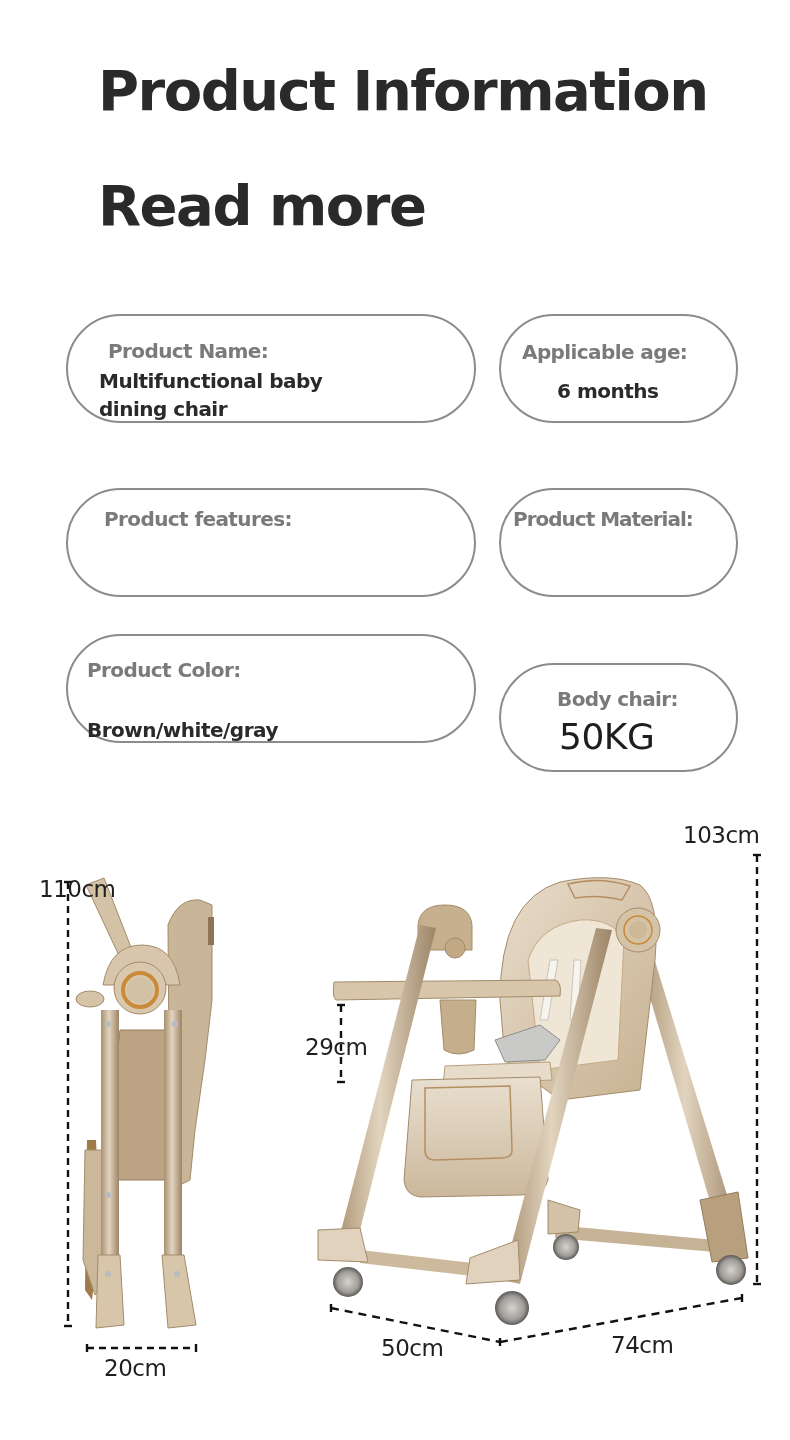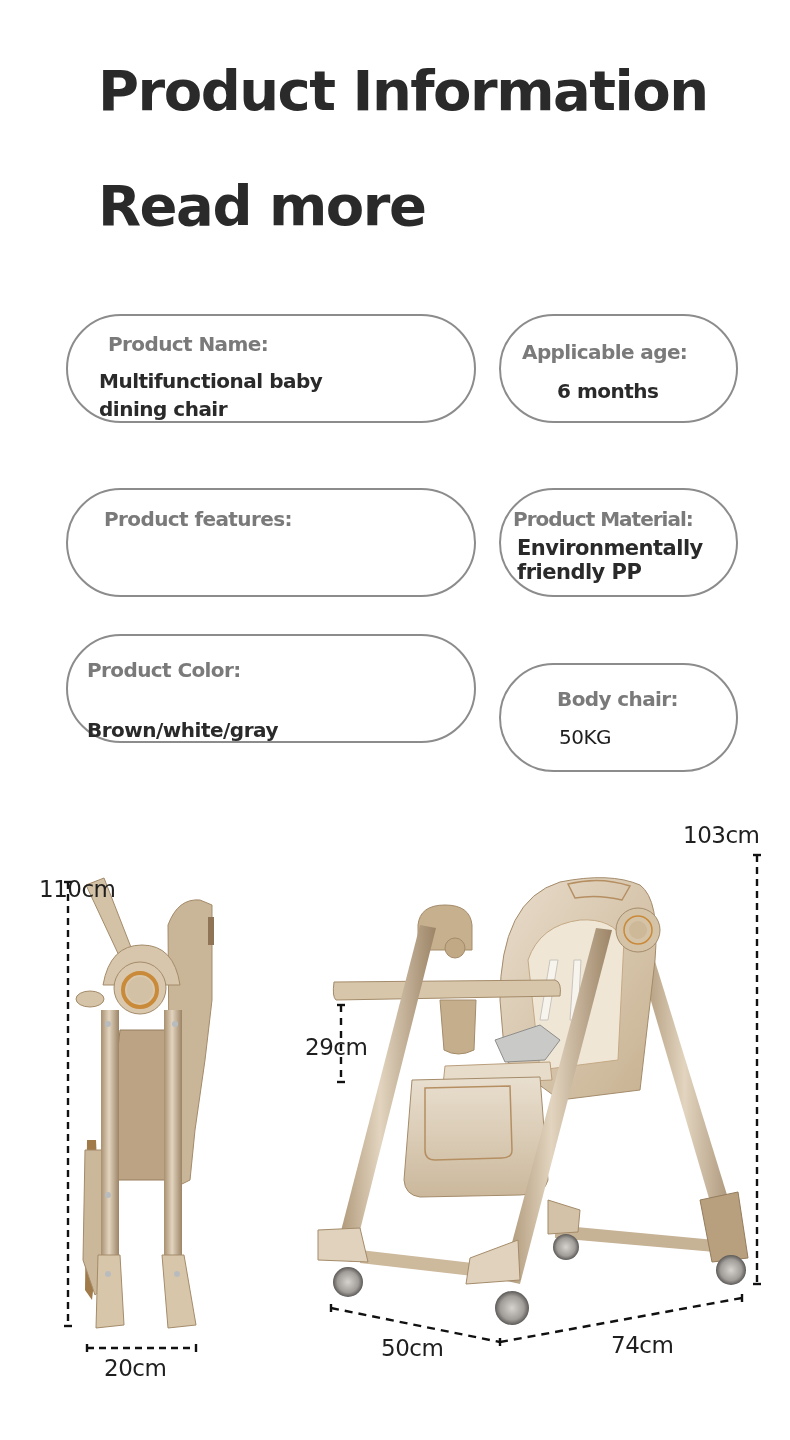--- a/index.html
+++ b/index.html
@@ -33,48 +33,46 @@
 
     svg { position: absolute; left: 0; top: 0; }
   </style>
 </head>
 <body>
 
 <div id="title-1" class="title">Product Information</div>
 <div id="title-2" class="title">Read more</div>
 
 <div class="pill" style="left:66px; top:314px; width:410px; height:109px;">
-  <div class="label" style="left:40px; top:16px;">Product Name:</div>
+  <div class="label" style="left:40px; top:23px;">Product Name:</div>
   <div class="value" style="left:31px; top:51px;">Multifunctional baby
 dining chair</div>
 </div>
 
 <div class="pill" style="left:499px; top:314px; width:239px; height:109px;">
   <div class="label" style="left:21px; top:24px;">Applicable age:</div>
   <div class="value" style="left:56px; top:61px;">6 months</div>
 </div>
 
 <div class="pill" style="left:66px; top:488px; width:410px; height:109px;">
   <div class="label" style="left:36px; top:17px;">Product features:</div>
 </div>
 
 <div class="pill" style="left:499px; top:488px; width:239px; height:109px;">
   <div class="label" style="left:12px; top:17px; letter-spacing:-1px;">Product Material:</div>
-  <div class="value" style="left:16px; top:46px; font-size:21px; line-height:24px;">Environmentally
-friendly PP</div>
 </div>
 
 <div class="pill" style="left:66px; top:634px; width:410px; height:109px;">
   <div class="label" style="left:19px; top:22px;">Product Color:</div>
   <div class="value" style="left:19px; top:64px;margin-top:16px;">Brown/white/gray</div>
 </div>
 
 <div class="pill" style="left:499px; top:663px; width:239px; height:109px;">
   <div class="label" style="left:56px; top:22px;">Body chair:</div>
-  <div class="value" style="left:58px; top:57px; font-weight:normal; font-size:20px; line-height:30px; letter-spacing:-0.5px; color:#1e1e1e;">50KG</div>
+  <div class="value" style="left:58px; top:57px; font-weight:normal; font-size:36px; line-height:30px; letter-spacing:-0.5px; color:#1e1e1e;">50KG</div>
 </div>
 
 <svg width="790" height="1440">
   <defs>
     <linearGradient id="legGrad" x1="0" x2="1" y1="0" y2="0">
       <stop offset="0" stop-color="#a8906f"></stop>
       <stop offset="0.45" stop-color="#e2d4bf"></stop>
       <stop offset="1" stop-color="#9c8466"></stop>
     </linearGradient>
     <linearGradient id="seatGrad" x1="0" x2="0" y1="0" y2="1">

